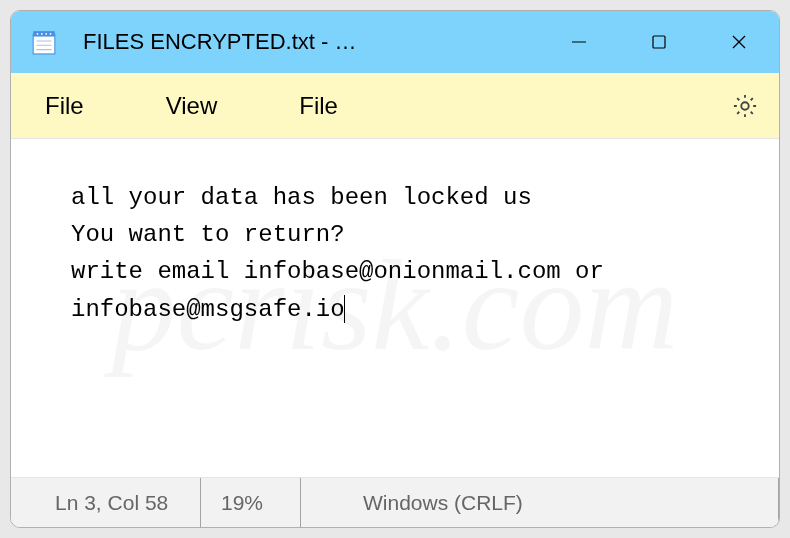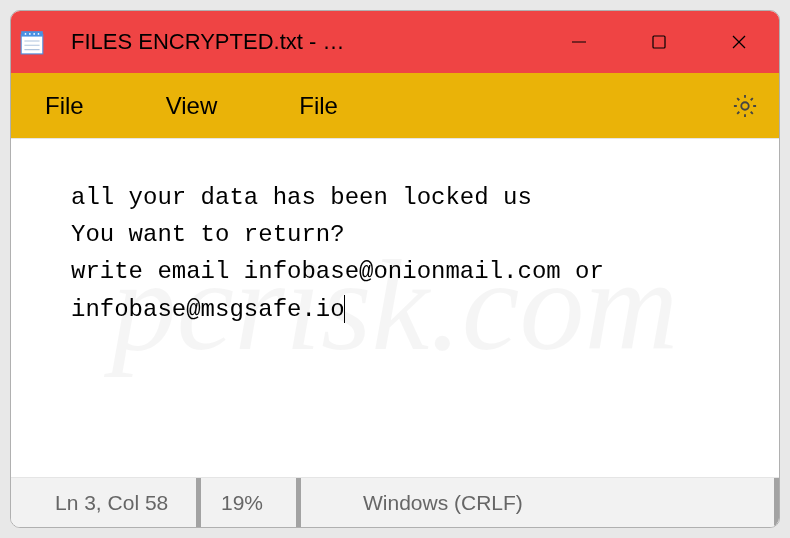--- a/index.html
+++ b/index.html
@@ -23,22 +23,22 @@
       border-radius: 10px;
       display: flex;
       flex-direction: column;
       overflow: hidden;
       position: relative;
     }
     .titlebar {
       height: 62px;
       display: flex;
       align-items: center;
-      padding-left: 8px;
-      background: #ef4444;
+      padding-left: 20px;
+      background: #7dd3fc;
     }
     .app-icon {
       width: 26px;
       height: 26px;
       margin-right: 26px;
     }
     .title {
       font-size: 22px;
       color: #000;
       flex: 1;
@@ -63,21 +63,21 @@
       width: 18px;
       height: 18px;
     }
     .menubar {
       height: 66px;
       display: flex;
       align-items: center;
       padding: 0 20px 0 34px;
       gap: 82px;
       border-bottom: 1px solid #e5e5e5;
-      background: #eab308;
+      background: #fef9c3;
     }
     .menu-item {
       font-size: 24px;
       color: #000;
       cursor: pointer;
     }
     .menu-spacer {
       flex: 1;
     }
     .settings-btn {
@@ -111,21 +111,21 @@
       background: #f2f2f2;
       border-top: 1px solid #e5e5e5;
       font-size: 21px;
       color: #666;
     }
     .status-item {
       padding: 0 20px;
       height: 100%;
       display: flex;
       align-items: center;
-      border-right: 5px solid #a3a3a3;
+      border-right: 1px solid #a3a3a3;
     }
     .status-item:first-child {
       padding-left: 44px;
     }
     .status-item.line-col {
       width: 190px;
     }
     .status-item.zoom {
       width: 100px;
     }

